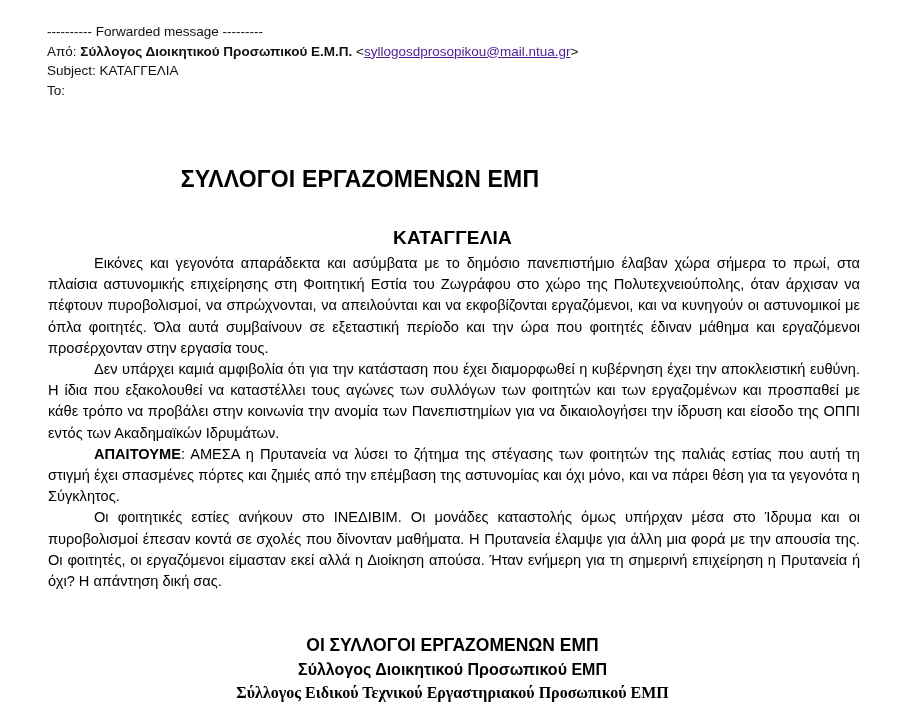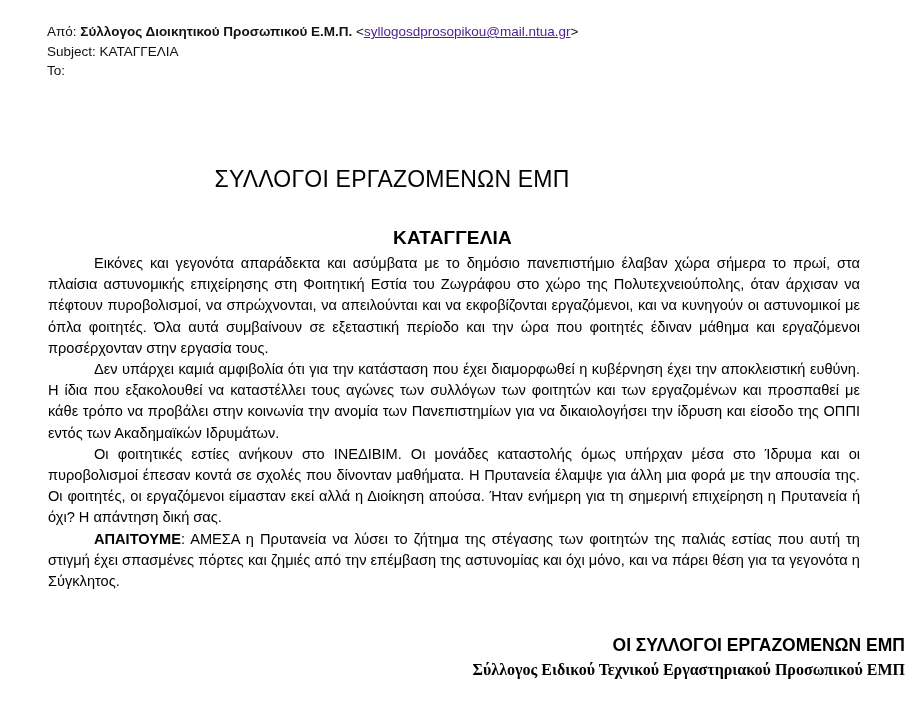--- a/index.html
+++ b/index.html
@@ -55,23 +55,22 @@
     width: 905px;
   }
 
   .heading-main {
     position: absolute;
     left: 0;
     top: 166px;
     width: 720px;
     text-align: center;
     font-size: 23px;
-    font-weight: normal;
+    font-weight: bold;
     letter-spacing: 0.2px;
-    margin-left: 32px;
   }
   .heading-sub {
     position: absolute;
     left: 0;
     top: 227px;
     width: 905px;
     text-align: center;
     font-size: 19px;
     font-weight: bold;
     letter-spacing: 0.2px;
@@ -91,56 +90,58 @@
     margin: 0;
     text-indent: 46px;
   }
   .bold { font-weight: bold; }
 
   .signature {
     position: absolute;
     left: 0;
     top: 634px;
     width: 905px;
-    text-align: right;
+    text-align: center;
     font-weight: bold;
     line-height: 23.5px;
   }
   .sig-1 { font-size: 17.5px; }
   .sig-2 { font-size: 16px; }
   .sig-3 { font-size: 16px; font-family: Liberation Serif, serif; }
 </style>
 </head>
 <body>
 
 <div class="page">
 
   <div class="fwd-header">
 
+    <div class="fwd-line fwd-divider-line">---------- Forwarded message ---------</div>
 
     <div class="fwd-line"><span class="lbl">Από:</span><span>&nbsp;</span><span class="sender-name">Σύλλογος Διοικητικού Προσωπικού Ε.Μ.Π.</span><span>&nbsp;</span><span class="angle">&lt;</span><a class="email-link" href="#">syllogosdprosopikou@mail.ntua.gr</a><span class="angle">&gt;</span></div>
 
 
     <div class="fwd-line"><span class="lbl">Subject:</span><span>&nbsp;</span><span>ΚΑΤΑΓΓΕΛΙΑ</span></div>
 
     <div class="fwd-line"><span class="lbl">To:</span><span>&nbsp;</span><span></span></div>
   </div>
 
   <div class="doc">
 
     <div class="heading-main">ΣΥΛΛΟΓΟΙ ΕΡΓΑΖΟΜΕΝΩΝ ΕΜΠ</div>
 
     <div class="heading-sub">ΚΑΤΑΓΓΕΛΙΑ</div>
 
     <div class="body-text">
       <p>Εικόνες και γεγονότα απαράδεκτα και ασύμβατα με το δημόσιο πανεπιστήμιο έλαβαν χώρα σήμερα το πρωί, στα πλαίσια αστυνομικής επιχείρησης στη Φοιτητική Εστία του Ζωγράφου στο χώρο της Πολυτεχνειούπολης, όταν άρχισαν να πέφτουν πυροβολισμοί, να σπρώχνονται, να απειλούνται και να εκφοβίζονται εργαζόμενοι, και να κυνηγούν οι αστυνομικοί με όπλα φοιτητές. Όλα αυτά συμβαίνουν σε εξεταστική περίοδο και την ώρα που φοιτητές έδιναν μάθημα και εργαζόμενοι προσέρχονταν στην εργασία τους.</p>
       <p>Δεν υπάρχει καμιά αμφιβολία ότι για την κατάσταση που έχει διαμορφωθεί η κυβέρνηση έχει  την αποκλειστική ευθύνη. Η ίδια που εξακολουθεί να καταστέλλει τους αγώνες των συλλόγων των φοιτητών και των εργαζομένων και προσπαθεί με κάθε τρόπο να προβάλει στην κοινωνία την ανομία των Πανεπιστημίων για να δικαιολογήσει την ίδρυση και είσοδο της ΟΠΠΙ εντός των Ακαδημαϊκών Ιδρυμάτων.</p>
+      <p><span class="bold">ΑΠΑΙΤΟΥΜΕ</span><span>: ΑΜΕΣΑ η Πρυτανεία να λύσει το ζήτημα της στέγασης των φοιτητών της παλιάς εστίας που αυτή τη στιγμή έχει σπασμένες πόρτες και ζημιές από την επέμβαση της αστυνομίας και όχι μόνο, και να πάρει θέση για τα γεγονότα η Σύγκλητος.</span></p>
       <p>Οι φοιτητικές εστίες ανήκουν στο ΙΝΕΔΙΒΙΜ. Οι μονάδες καταστολής όμως υπήρχαν μέσα στο Ίδρυμα και οι πυροβολισμοί έπεσαν κοντά σε σχολές που δίνονταν μαθήματα. Η Πρυτανεία έλαμψε για άλλη μια φορά με την απουσία της. Οι φοιτητές, οι εργαζόμενοι είμασταν εκεί αλλά η Διοίκηση απούσα. Ήταν ενήμερη για τη σημερινή επιχείρηση η Πρυτανεία ή όχι? Η απάντηση δική σας.</p>
-      <p><span class="bold">ΑΠΑΙΤΟΥΜΕ</span><span>: ΑΜΕΣΑ η Πρυτανεία να λύσει το ζήτημα της στέγασης των φοιτητών της παλιάς εστίας που αυτή τη στιγμή έχει σπασμένες πόρτες και ζημιές από την επέμβαση της αστυνομίας και όχι μόνο, και να πάρει θέση για τα γεγονότα η Σύγκλητος.</span></p>
     </div>
 
     <div class="signature">
       <div class="sig-1">ΟΙ ΣΥΛΛΟΓΟΙ ΕΡΓΑΖΟΜΕΝΩΝ ΕΜΠ</div>
+      <div class="sig-2">Σύλλογος Διοικητικού Προσωπικού ΕΜΠ</div>
       <div class="sig-3">Σύλλογος Ειδικού Τεχνικού Εργαστηριακού Προσωπικού ΕΜΠ</div>
     </div>
 
   </div>
 </div>
 
 </body></html>

